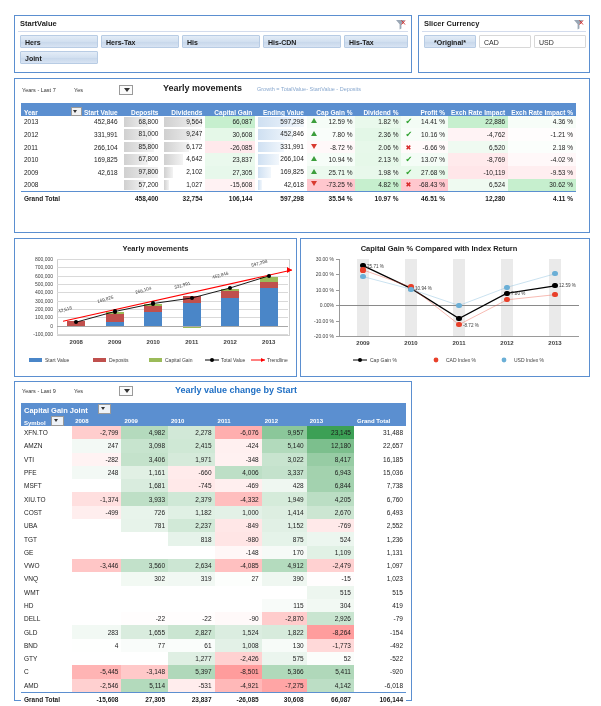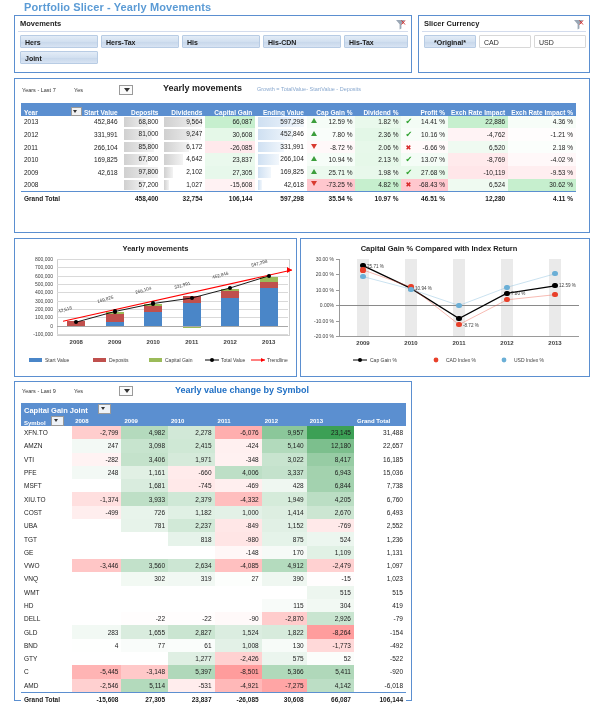--- a/index.html
+++ b/index.html
@@ -87,24 +87,23 @@
   .filt-box{display:inline-block;width:11px;height:8px;border:1px solid #9a9a9a;background:#eef2f7;
      position:relative;vertical-align:-1px;}
   .filt-box:after{content:"";position:absolute;left:2px;top:2px;width:0;height:0;
      border-left:2.5px solid transparent;border-right:2.5px solid transparent;border-top:3.5px solid #333;}
 </style>
 </head>
 <body>
 
 <div class="page">
 
-  <div class="page-title">Portfolio Slicer - Yearly Movements</div>
 
   <div class="panel" style="left:14px;top:15px;width:398px;height:58px;">
-    <div class="slicer-hdr">Movements</div>
+    <div class="slicer-hdr">StartValue</div>
     <div class="slicer-rule"></div>
     <div class="filter-icon" style="right:5px;top:3px;">
       <svg width="11" height="11" viewBox="0 0 11 11">
           <path d="M1 1h9L6.4 5.2V9.4L4.6 10.4V5.2z" fill="#9aa7b5"></path>
           <path d="M6.5 1.5l3.5 4M10 1.5l-3.5 4" stroke="#d02020" stroke-width="0.9" fill="none"></path>
         </svg>
     </div>
     <div class="sbtn sel" style="left:5px;top:19px;width:78px;">Hers</div>
     <div class="sbtn sel" style="left:86px;top:19px;width:78px;">Hers-Tax</div>
     <div class="sbtn sel" style="left:167px;top:19px;width:78px;">His</div>
@@ -552,21 +551,21 @@
         <div class="legend-item" style="left:213px;top:118px;">USD Index %</div>
       </div>
   </div>
 
   <div class="panel" style="left:14px;top:381px;width:398px;height:320px;">
     <div class="minislicer" style="left:6px;top:3px;width:96px;">
       <span class="ms-lbl">Years - Last 9</span>
       <span class="ms-val" style="left:52px;">Yes</span>
     </div>
     <div class="ms-drop" style="position:absolute;left:104px;top:4px;"></div>
-    <div class="blue-title" style="left:160px;top:3px;">Yearly value change by Symbol</div>
+    <div class="blue-title" style="left:160px;top:3px;">Yearly value change by Start</div>
 
     <table style="position:absolute;left:6px;top:21px;width:385px;border-collapse:collapse;">
       <tbody>
           <tr class="sym-hdr1">
         <td colspan="8">
           <span>Capital Gain Joint</span>
           <span class="filt-box" style="margin-left:8px;"></span>
         </td>
       </tr>
       <tr class="sym-hdr2">

